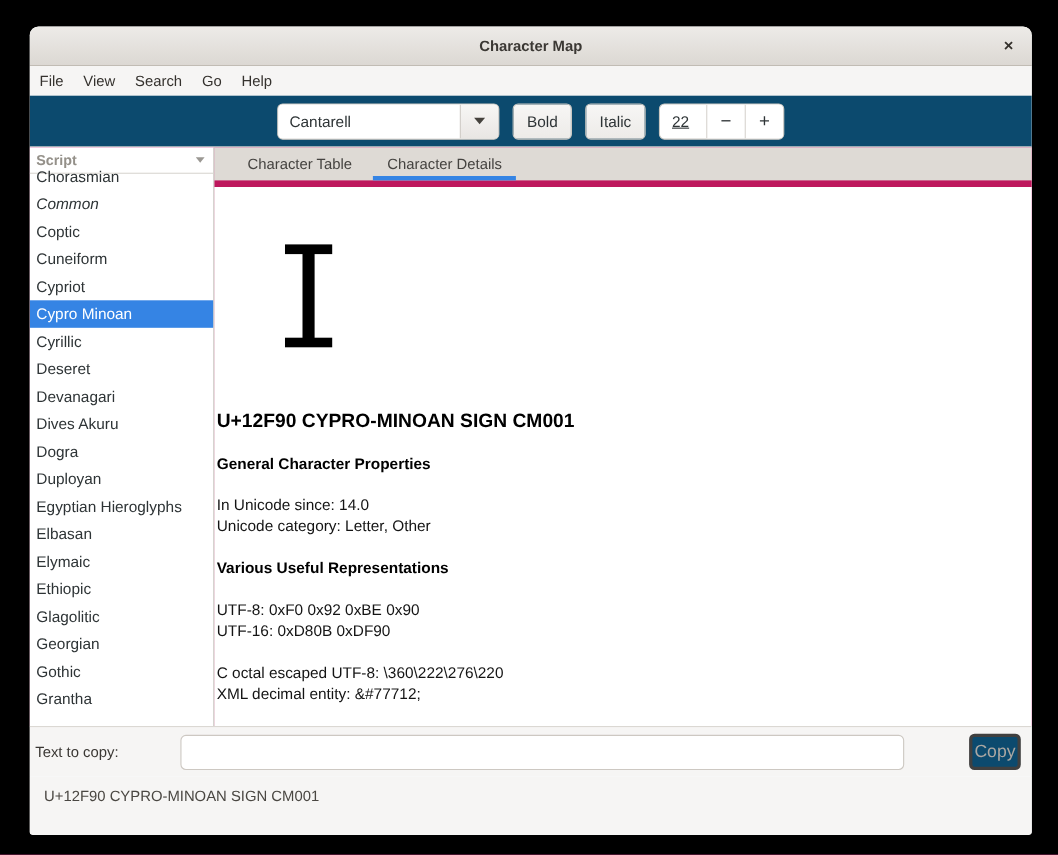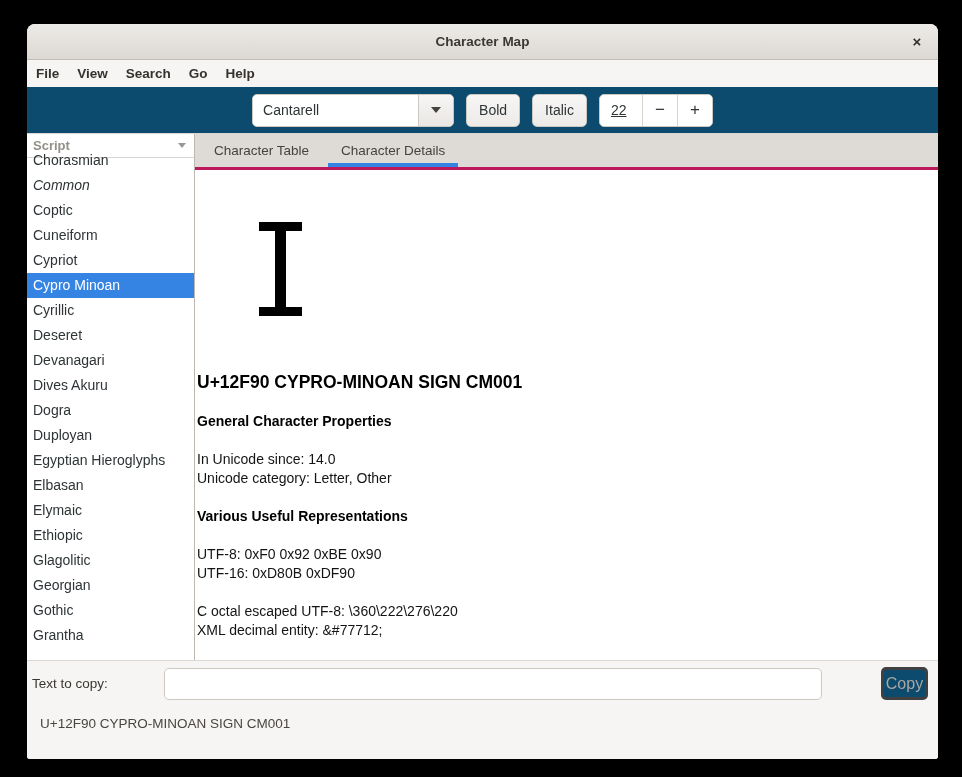--- a/index.html
+++ b/index.html
@@ -37,21 +37,21 @@
   }
   
   .menubar {
     height: 27px; flex: none;
     background: #f6f5f4;
     display: flex; align-items: stretch;
     padding-left: 0;
   }
   .menu-item {
     display: flex; align-items: center;
-    padding: 0 9px; font-size: 13.5px; color: #35322e; font-weight: bold;
+    padding: 0 9px; font-size: 13.5px; color: #35322e;
   }
   
   .toolbar {
     height: 47px; flex: none;
     background: #0c4a6e;
     border-bottom: 1px solid #dad7d2;
     display: flex; align-items: center;
     gap: 12px; padding: 0 8px; justify-content: center;
   }
   .fontcombo {
@@ -115,22 +115,22 @@
     height: 25px; line-height: 25px;
     padding-left: 6px; font-size: 14px; color: #2e3436;
     white-space: nowrap;
   }
   .script-item.selected { background: #3584e4; color: #ffffff; }
   .script-item.italic { font-style: italic; }
   .main { flex: 1; display: flex; flex-direction: column; min-width: 0; }
   .tabbar {
     height: 36px; flex: none;
     background: #dedad5;
-    border-bottom: 3px solid #be185d;
-    display: flex; align-items: stretch; padding-left: 6px;
+    border-bottom: 6px solid #be185d;
+    display: flex; align-items: stretch; padding-left: 17px;
   }
   .tab {
     display: flex; align-items: center;
     padding: 0 13px; margin-right: 6px;
     font-size: 13.5px; color: #454340;
     position: relative;
   }
   .tab.active::after {
     content: ""; position: absolute; left: 0; right: 0; bottom: 0;
     height: 4px; background: #3584e4;

